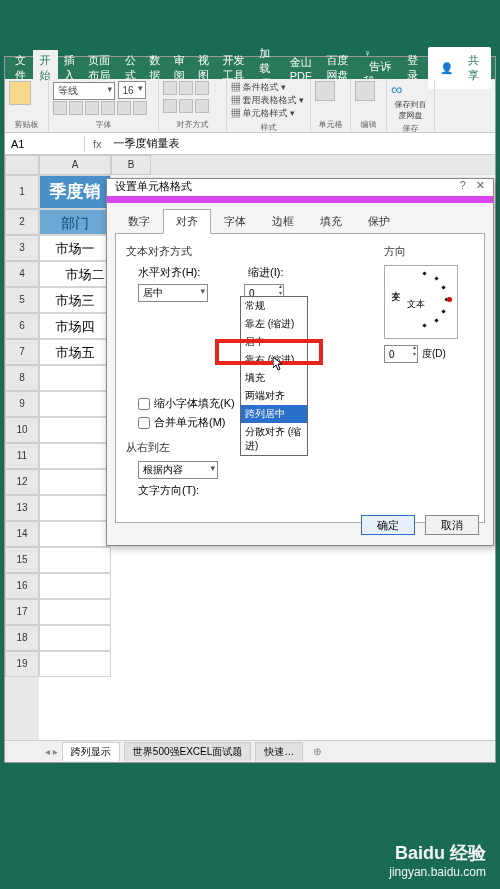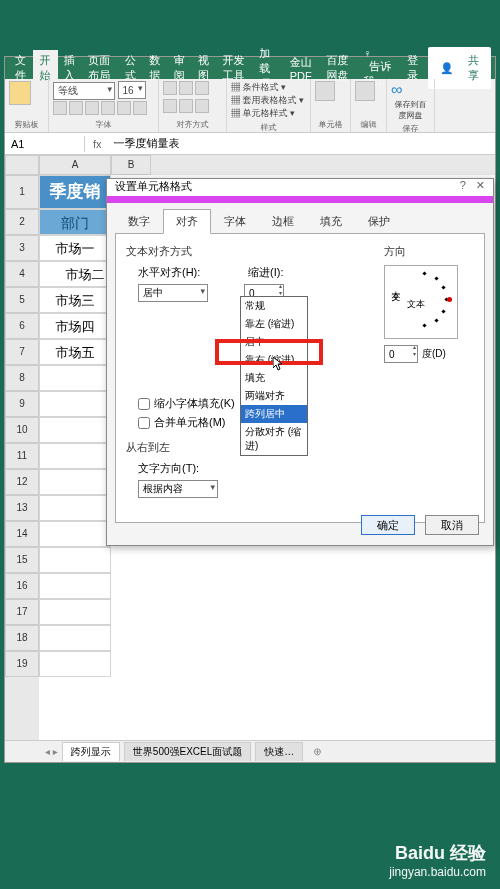--- a/index.html
+++ b/index.html
@@ -305,24 +305,24 @@
         <input type="checkbox" style="">
         <span>缩小字体填充(K)</span>
       </div>
     <div class="chk">
         <input type="checkbox" style="">
         <span>合并单元格(M)</span>
       </div>
 
     <div class="section-label" style="margin-top:10px">从右到左</div>
     <div class="field-row">
+        <div class="combo" style="width:80px">根据内容</div>
+      </div>
+    <div class="field-row">
         <label>文字方向(T):</label>
-      </div>
-    <div class="field-row">
-        <div class="combo" style="width:80px">根据内容</div>
       </div>
 
     <div class="orientation">
       <div class="section-label">方向</div>
       <div class="orient-box">
         <span class="txt">文本</span>
         <span style="position:absolute;left:22px;top:32px;font-size:9px">文本</span>
         <div class="orient-arc">
           <span class="dot" style="left:52px;top:28px"></span>
             <span class="dot" style="left:49px;top:16px"></span>

